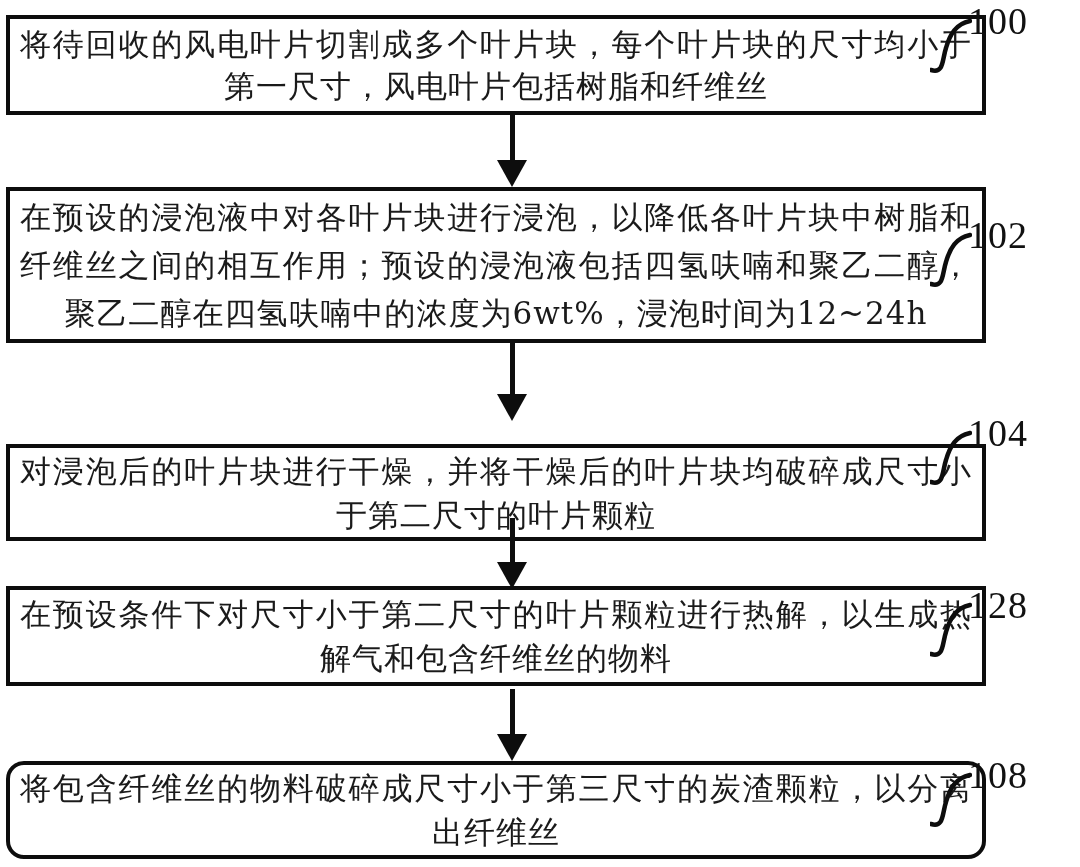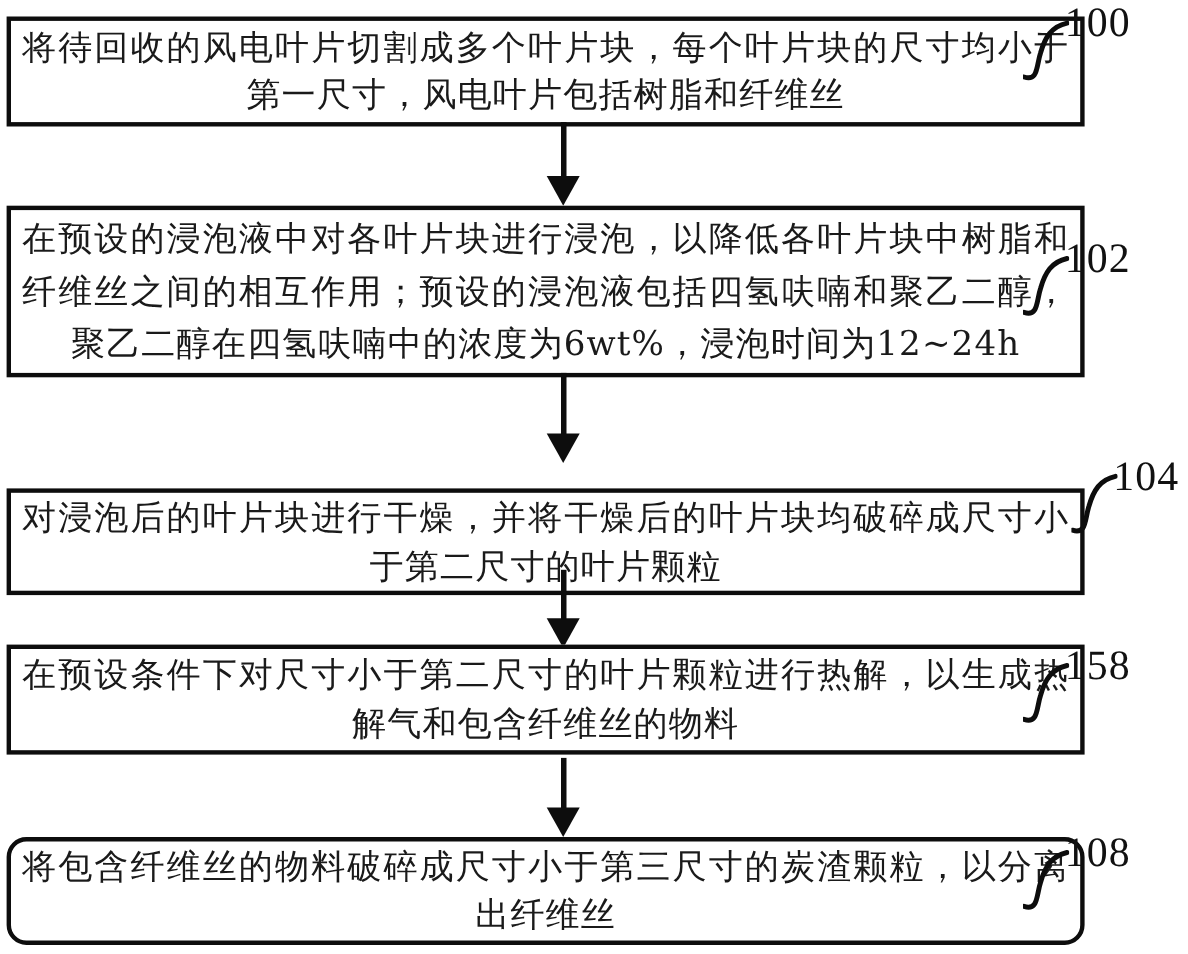--- a/index.html
+++ b/index.html
@@ -113,40 +113,40 @@
   </div>
 
   <div class="arrow" style="top:339px; height:82px;">
     <div class="arrow-shaft"></div>
     <div class="arrow-head"></div>
   </div>
 
   <div class="step" style="top:444px; height:89px;">
     <div class="step-text">对浸泡后的叶片块进行干燥，并将干燥后的叶片块均破碎成尺寸小于第二尺寸的叶片颗粒</div>
   </div>
-  <div class="ref" style="top:412px;margin-left:44px;">
+  <div class="ref" style="top:412px;">
     <svg width="42" height="58" viewBox="0 0 42 58">
       <path d="M1,54 C14,58 12,44 16,32 C20,18 26,8 40,5" fill="none" stroke="#0d0d0d" stroke-width="4.5" stroke-linecap="round"></path>
     </svg>
     <span class="ref-num">104</span>
   </div>
 
   <div class="arrow" style="top:518px; height:71px;">
     <div class="arrow-shaft"></div>
     <div class="arrow-head"></div>
   </div>
 
   <div class="step" style="top:586px; height:92px;">
     <div class="step-text">在预设条件下对尺寸小于第二尺寸的叶片颗粒进行热解，以生成热解气和包含纤维丝的物料</div>
   </div>
   <div class="ref" style="top:584px;">
     <svg width="42" height="58" viewBox="0 0 42 58">
       <path d="M1,54 C14,58 12,44 16,32 C20,18 26,8 40,5" fill="none" stroke="#0d0d0d" stroke-width="4.5" stroke-linecap="round"></path>
     </svg>
-    <span class="ref-num">158</span>
+    <span class="ref-num">128</span>
   </div>
 
   <div class="arrow" style="top:689px; height:72px;">
     <div class="arrow-shaft"></div>
     <div class="arrow-head"></div>
   </div>
 
   <div class="step" style="top:761px; height:90px;border-radius:18px;">
     <div class="step-text">将包含纤维丝的物料破碎成尺寸小于第三尺寸的炭渣颗粒，以分离出纤维丝</div>
   </div>

